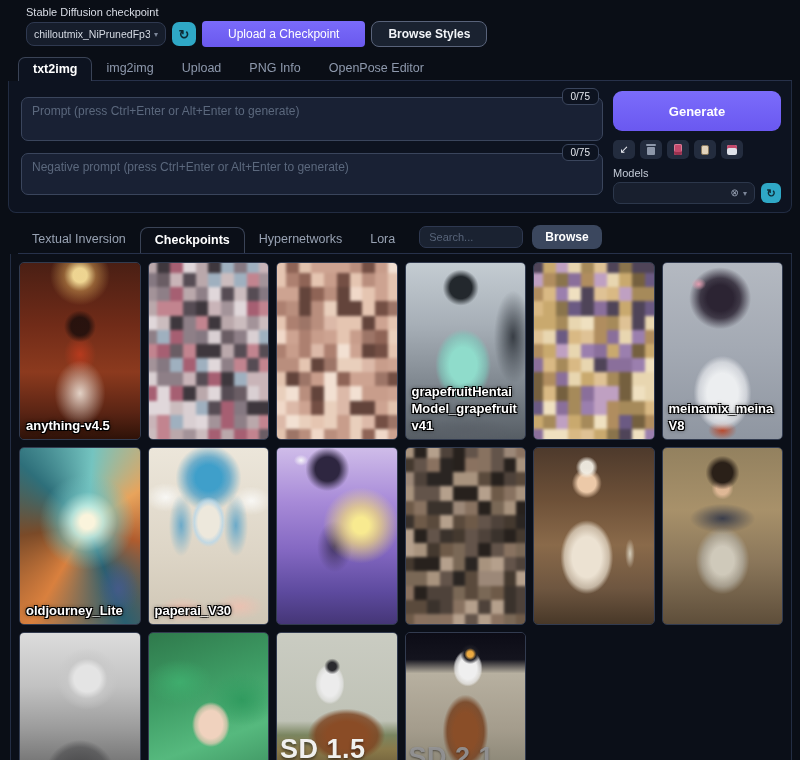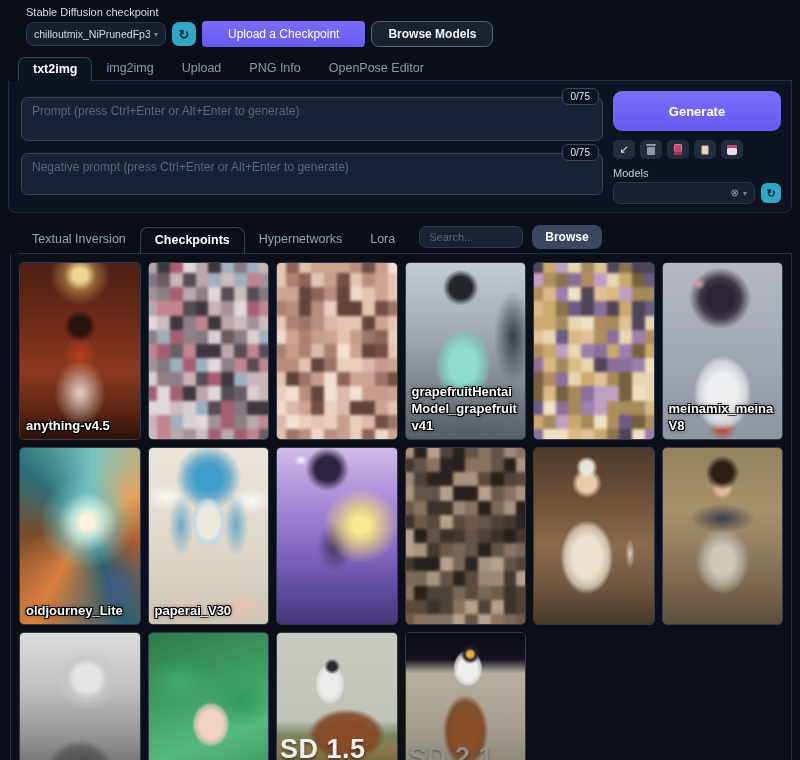--- a/index.html
+++ b/index.html
@@ -226,21 +226,21 @@
     <div class="hdr-label">Stable Diffusion checkpoint</div>
     <div class="hdr-row">
       <div class="ckpt-select">
         <span class="val">chilloutmix_NiPrunedFp32Fix.safeter</span>
         <span class="caret">▾</span>
       </div>
       <button class="teal-btn">
           <span>↻</span>
         </button>
       <button class="btn-purple">Upload a Checkpoint</button>
-      <button class="btn-dark">Browse Models</button>
+      <button class="btn-dark">Browse Styles</button>
     </div>
   </div>
 
   <div class="tabs-row">
       <div class="tab active">txt2img</div>
       <div class="tab">img2img</div>
       <div class="tab">Upload</div>
       <div class="tab">PNG Info</div>
       <div class="tab">OpenPose Editor</div>
     </div>

